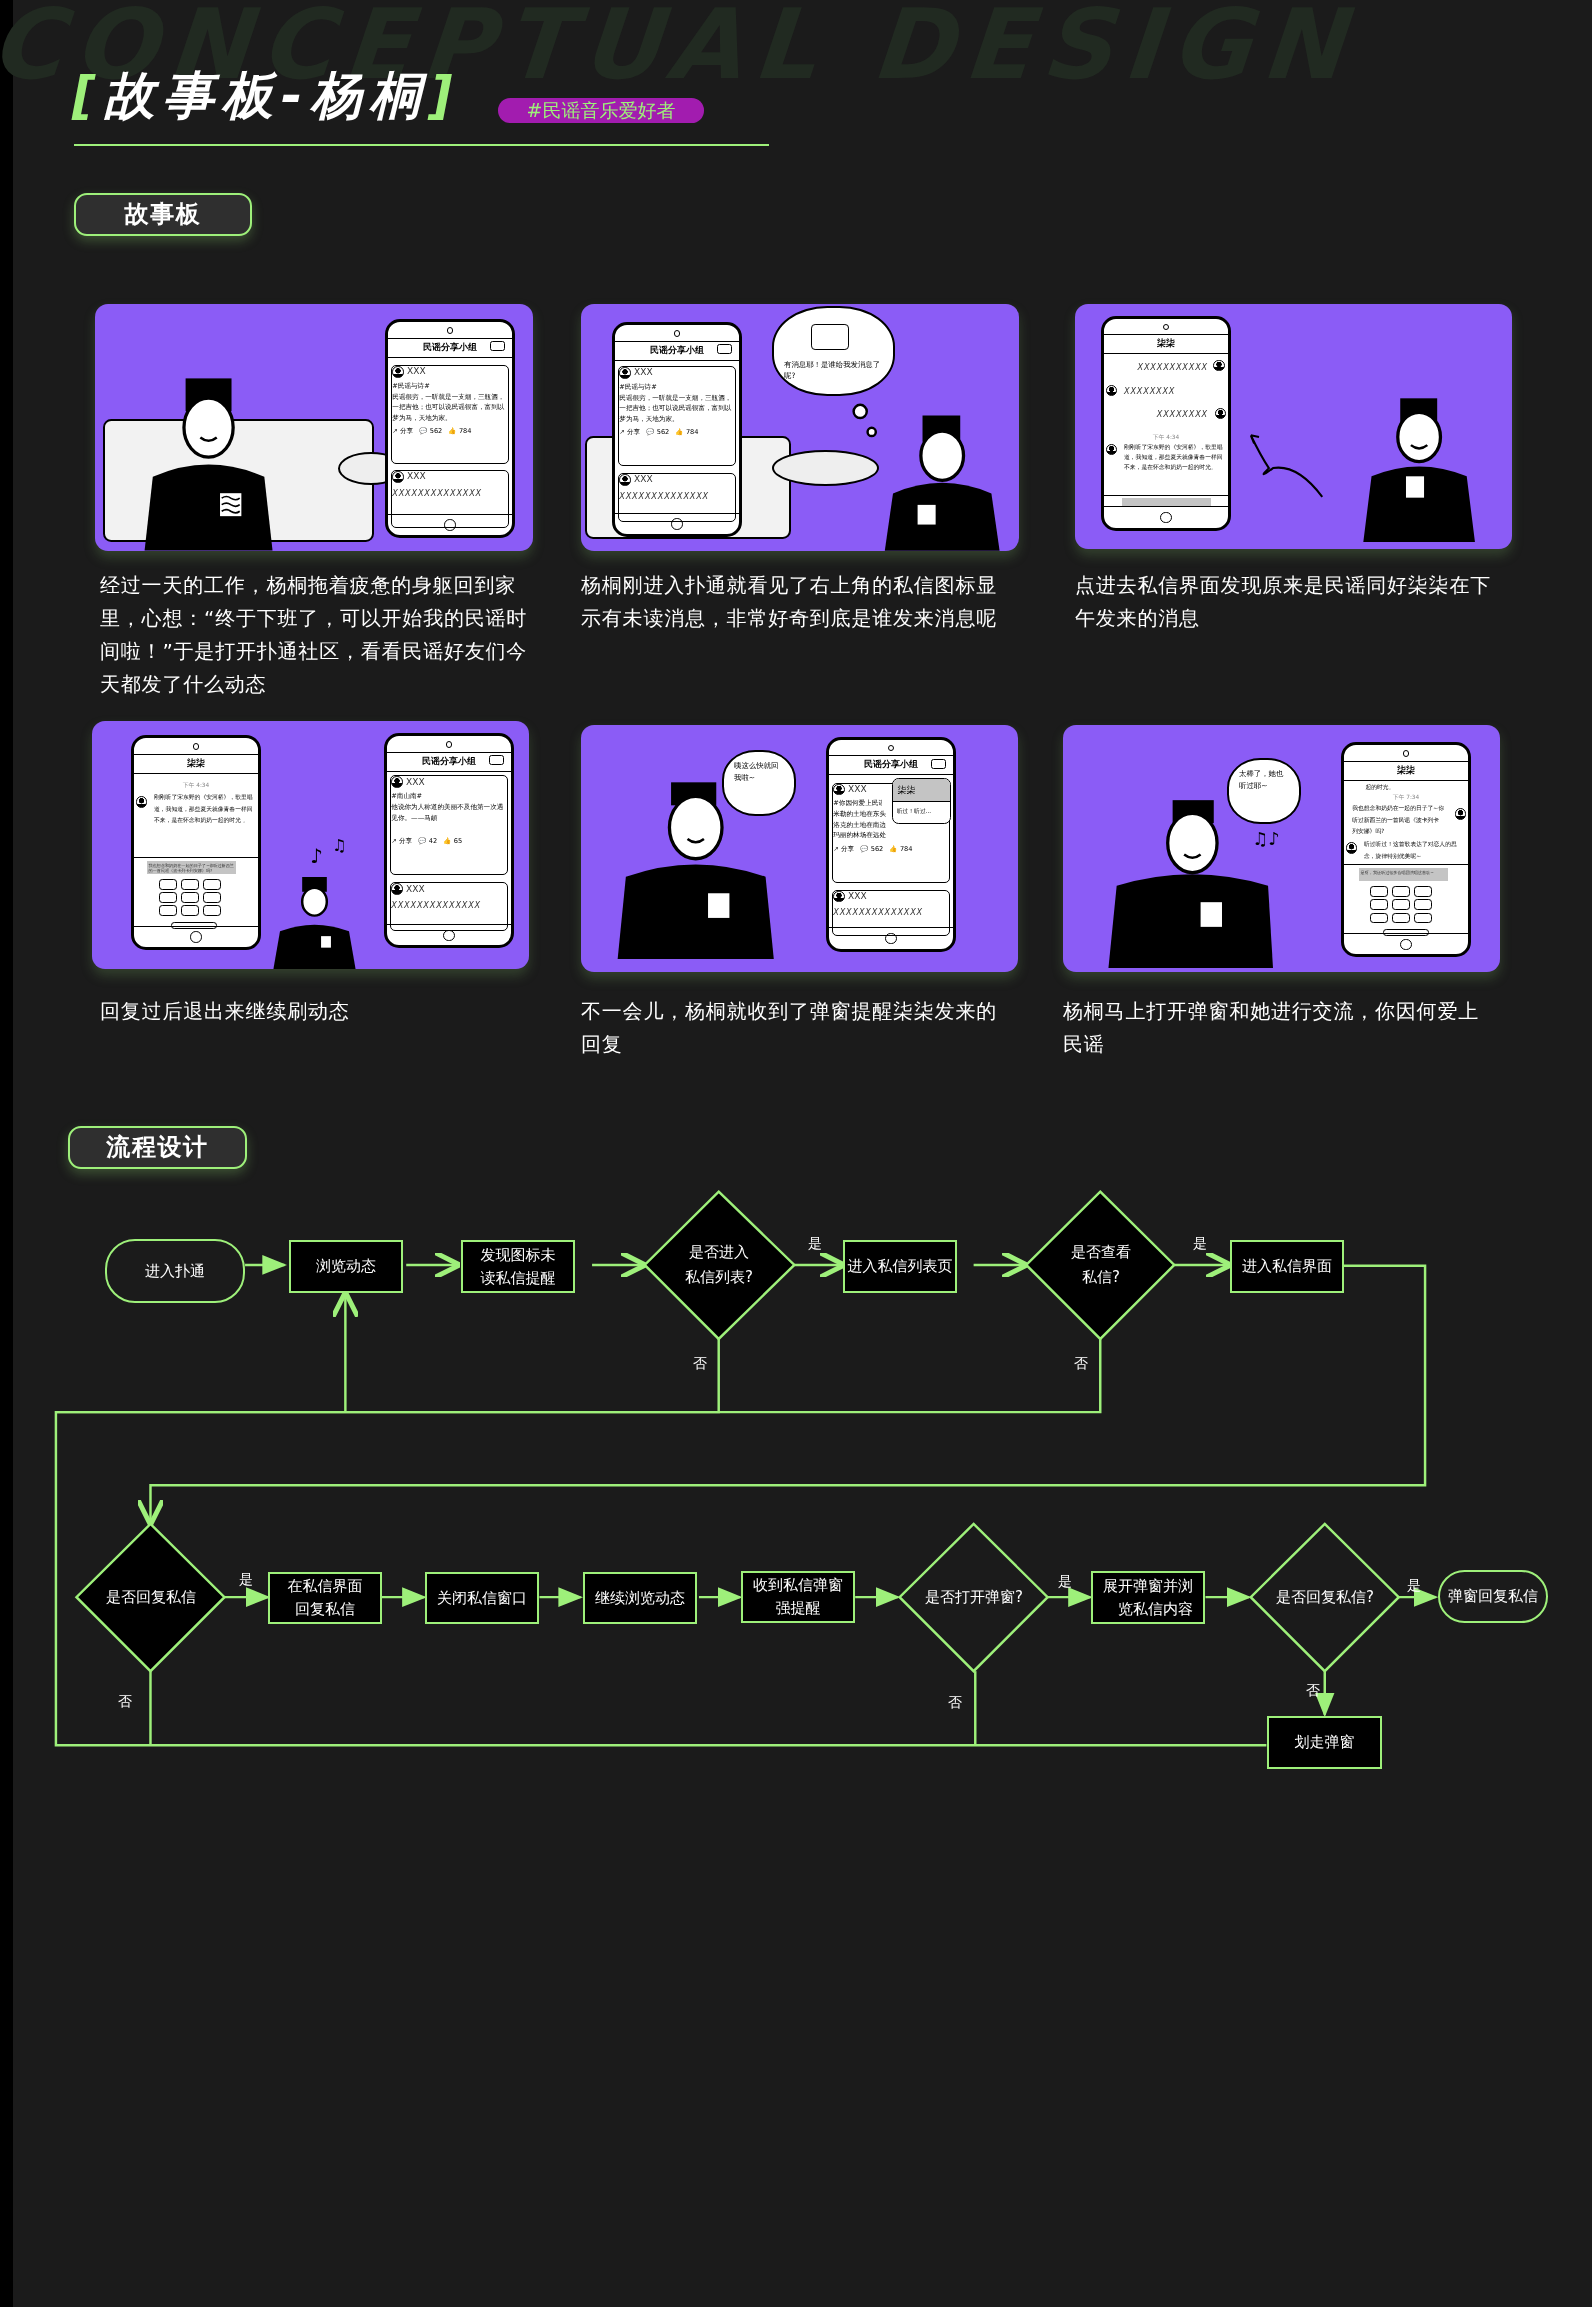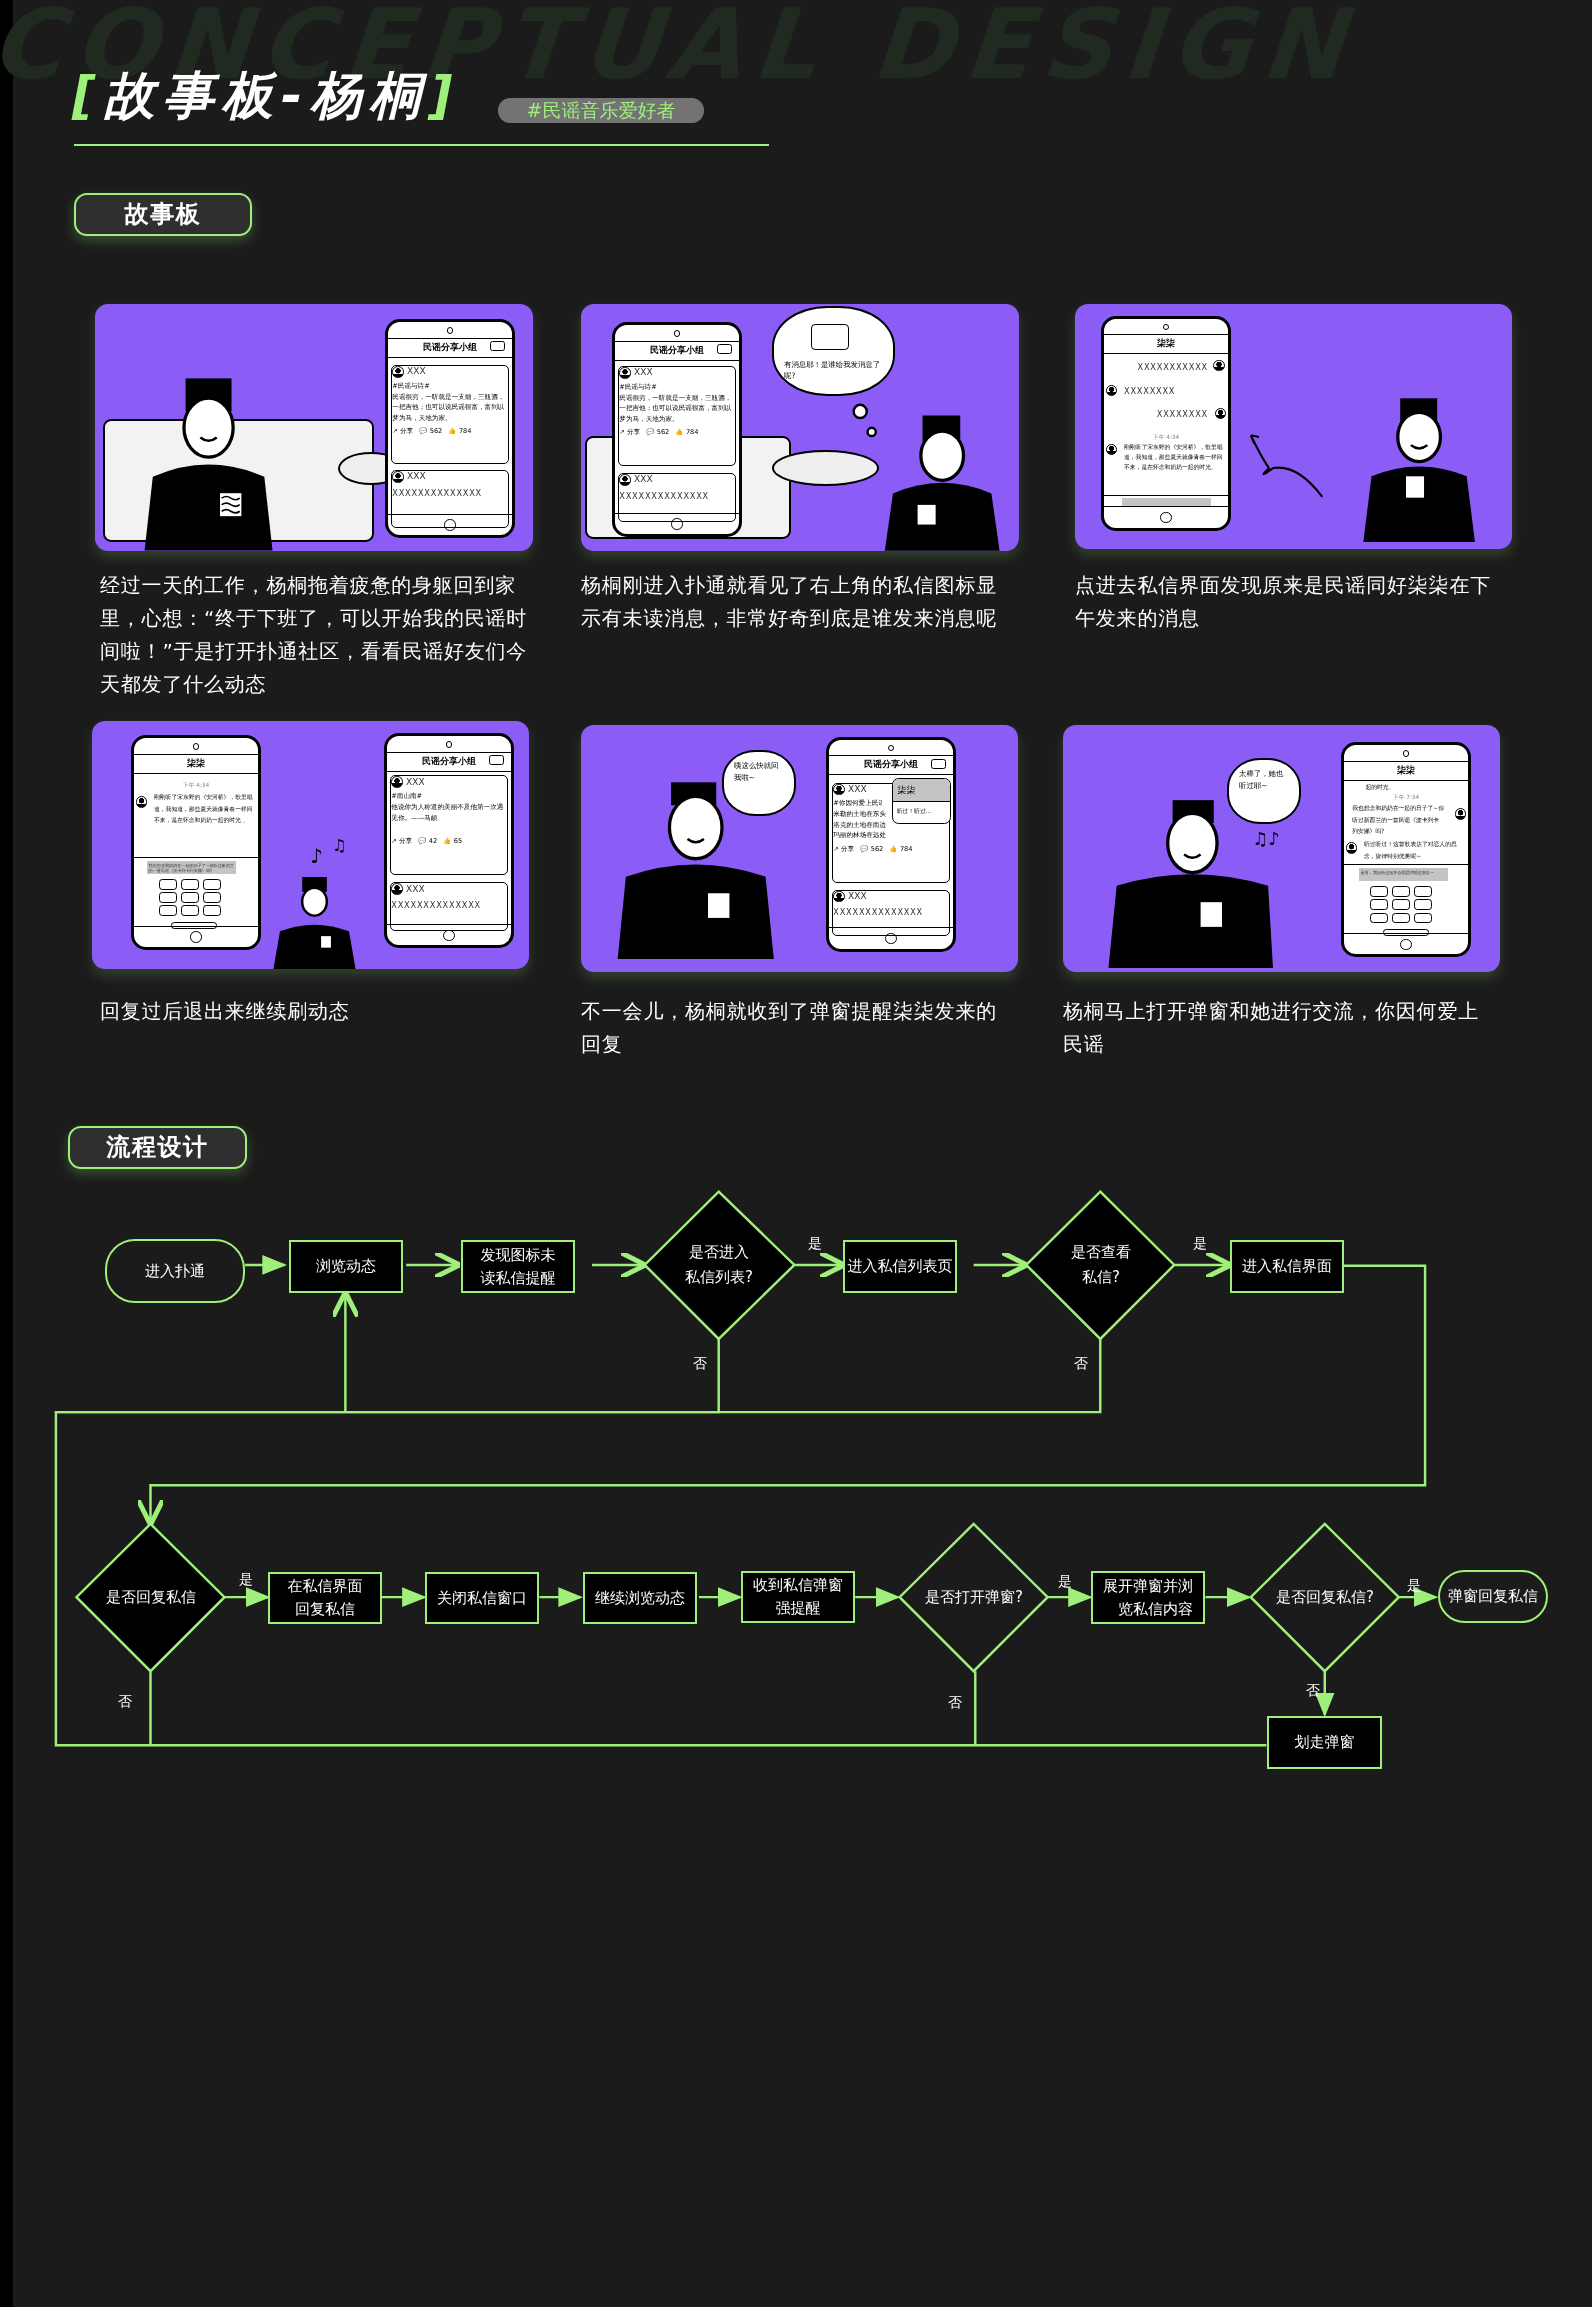--- a/index.html
+++ b/index.html
@@ -2,37 +2,37 @@
 <html style="font-size:13px"><head>
 <meta charset="utf-8">
 <style>
   * { box-sizing: border-box; margin: 0; padding: 0; }
   html, body { width: 1592px; height: 2307px; background: #1b1b1b; overflow: hidden; }
   body { position: relative; font-family: "DejaVu Sans", "Liberation Sans", sans-serif; color: #fff; }
   .left-strip { position: absolute; left: 0; top: 0; width: 13px; height: 2307px; background: #000; }
   .watermark { position: absolute; left: 0; top: 0; font-family: "DejaVu Sans", sans-serif; font-size: 97px; font-style: italic; font-weight: bold; letter-spacing: 11.5px; color: #212a21; white-space: nowrap; line-height: 90px; transform: skewX(-8deg); }
   .title { position: absolute; left: 72px; top: 64px; font-size: 51px; font-weight: bold; font-style: italic; color: #fff; letter-spacing: 8.2px; white-space: nowrap; line-height: 63px; }
   .title .br { color: #9ef07a; }
-  .tag-pill { position: absolute; left: 498px; top: 98px; width: 206px; height: 25px; border-radius: 12.3px; background: #737373; color: #9ef07a; font-size: 19px; line-height: 25px; text-align: center; }
+  .tag-pill { position: absolute; left: 498px; top: 98px; width: 206px; height: 25px; border-radius: 12.3px; background: #a21caf; color: #9ef07a; font-size: 19px; line-height: 25px; text-align: center; }
   .divider { position: absolute; left: 74px; top: 144px; width: 695px; height: 1.6px; background: #9ef07a; }
   .section-btn { position: absolute; height: 43px; border: 2.5px solid #9ef07a; border-radius: 13px; background: #2f2f2f; color: #fff; font-weight: bold; font-size: 24px; text-align: center; line-height: 38px; letter-spacing: 1.6px; box-shadow: 0 5px 11.5px rgba(158,240,122,0.25); }
   .panel { position: absolute; background: #8b5cf6; border-radius: 13px; box-shadow: 0 6.6px 11.5px rgba(120,170,100,0.25); overflow: hidden; }
   .caption { position: absolute; color: #fff; font-size: 20px; line-height: 33px; letter-spacing: 0.8px; }
   
   .phone { position: absolute; border: 3.3px solid #000; border-radius: 15px; background: #fff; overflow: hidden; color: #000; }
   .phone .cam { position: absolute; top: 5px; left: 50%; width: 6.6px; height: 6.6px; margin-left: -3.3px; border: 1.2px solid #000; border-radius: 50%; }
   .phone .head { position: absolute; top: 15.6px; left: 0; right: 0; height: 20px; border-top: 1.6px solid #000; border-bottom: 1.6px solid #000; font-size: 9px; font-weight: bold; text-align: center; line-height: 16.4px; }
   .phone .mail { position: absolute; right: 6.6px; top: 2.5px; width: 15px; height: 10px; border: 1.2px solid #000; border-radius: 2.5px; }
   .phone .foot { position: absolute; bottom: 0; left: 0; right: 0; height: 21.4px; border-top: 1.6px solid #000; }
   .phone .home { position: absolute; bottom: 4.1px; left: 50%; width: 11.5px; height: 11.5px; margin-left: -5.8px; border: 1.2px solid #000; border-radius: 50%; }
   .post { position: absolute; left: 3.3px; right: 3.3px; border: 1.2px solid #000; border-radius: 5px; padding: 0; font-size: 6.6px; line-height: 10.7px; }
   .avatar { display: inline-block; width: 11.5px; height: 11.5px; border: 1.2px solid #000; border-radius: 50%; background: radial-gradient(circle at 50% 38%, #000 2.5px, transparent 2.9px), linear-gradient(to top, #000 35%, transparent 35%); vertical-align: middle; }
   .uname { font-size: 9px; margin-left: 3.3px; vertical-align: middle; color: #333; }
   .stats { margin-top: 2.5px; font-size: 6.6px; }
-  .xs { font-size: 8.2px; color: #333; letter-spacing: 0.8px; }
+  .xs { font-size: 8.2px; color: #333; letter-spacing: 0.8px; font-style: italic; }
   .person { position: absolute; }
   .bubble { position: absolute; background: #fff; border: 2.1px solid #000; border-radius: 45%; font-size: 7.4px; line-height: 11.5px; color: #000; padding: 8.2px 10px; }
   .note { position: absolute; font-size: 20px; color: #000; font-weight: bold; }
   .sofa { position: absolute; border: 2.5px solid #000; border-radius: 8.2px; background: #f2f2f2; }
   .table-top { position: absolute; border: 2.5px solid #000; border-radius: 50%; background: #eee; }
   .keypad { position: absolute; display: grid; grid-template-columns: repeat(3, 18px); gap: 2.5px 4.1px; }
   .keypad span { display: block; height: 10.7px; border: 1.2px solid #000; border-radius: 3.3px; }
   .inputbar { position: absolute; background: #c4c4c4; font-size: 4.1px; color: #333; padding: 1.6px; line-height: 5.8px; }
   .chatline { position: absolute; font-size: 6.6px; line-height: 10.7px; color: #000; }
   .time { position: absolute; font-size: 5.8px; color: #888; width: 100%; text-align: center; }

